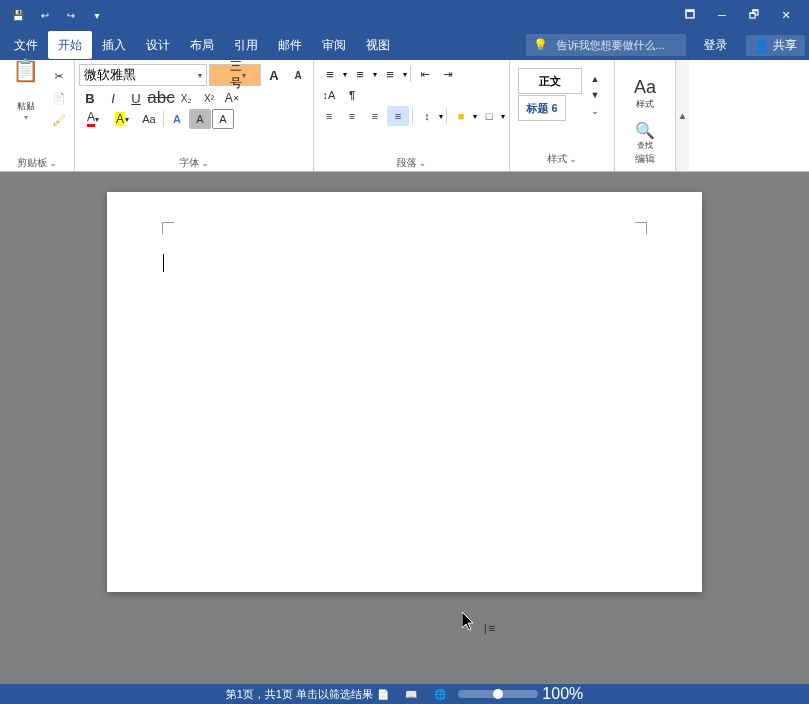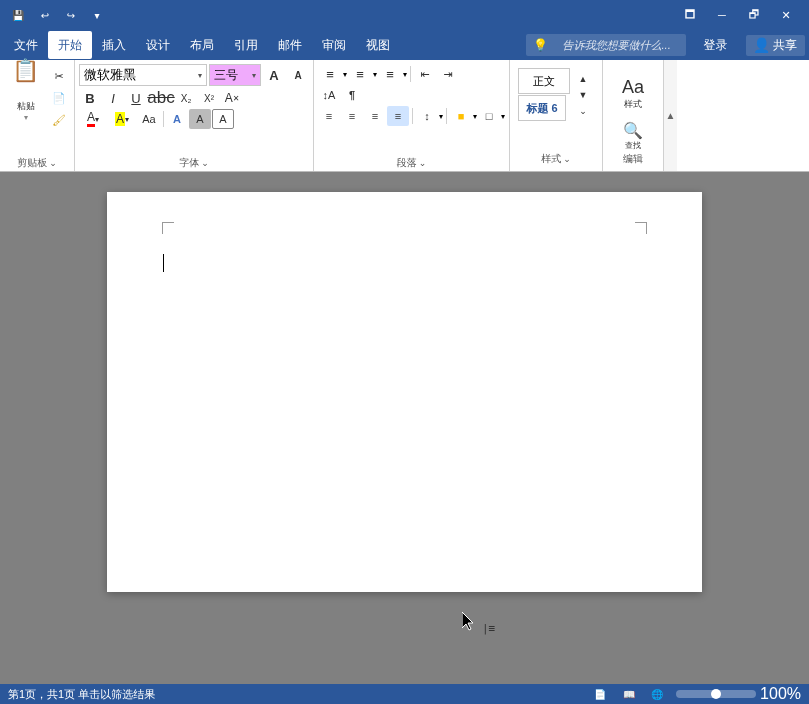--- a/index.html
+++ b/index.html
@@ -68,23 +68,23 @@
       padding: 0 4px;
       display: flex;
       align-items: center;
       justify-content: space-between;
       cursor: pointer;
     }
     .font-size-dropdown {
       width: 50px;
       height: 22px;
       border: 1px solid #c8c8c8;
-      background: #f0abfc;
+      background: #fdba74;
       font-size: 12px;
-      padding: 0 4px;
+      padding: 0 20px;
       display: flex;
       align-items: center;
       justify-content: space-between;
       cursor: pointer;
     }
 
     .section-label-bar {
       font-size: 10px;
       color: #555;
       text-align: center;
@@ -181,21 +181,21 @@
 
     
     .status-bar {
       background: #2b579a;
       height: 20px;
       display: flex;
       align-items: center;
       padding: 0 8px;
       font-size: 11px;
       color: white;
-      justify-content: space-between;
+      justify-content: center;
     }
     .status-right { display: flex; align-items: center; gap: 8px; }
     .view-btn { padding: 1px 4px; cursor: pointer; font-size: 10px; }
 
     
     .ribbon-content {
       display: flex;
       align-items: stretch;
       width: 100%;
       background: white;
@@ -285,21 +285,21 @@
   <div class="menu-item">插入</div>
   <div class="menu-item">设计</div>
   <div class="menu-item">布局</div>
   <div class="menu-item">引用</div>
   <div class="menu-item">邮件</div>
   <div class="menu-item">审阅</div>
   <div class="menu-item">视图</div>
   <div style="flex:1;"></div>
   <div style="display:flex;align-items:center;background:rgba(255,255,255,0.15);border-radius:2px;padding:2px 8px;height:22px;cursor:pointer;min-width:160px;">
     <span style="font-size:12px;color:white;">💡</span>
-    <span style="font-size:11px;color:rgba(255,255,255,0.8);margin-left:14px;font-style:italic;">告诉我您想要做什么...</span>
+    <span style="font-size:11px;color:rgba(255,255,255,0.8);margin-left:8px;">告诉我您想要做什么...</span>
   </div>
   <div style="margin-left:8px;display:flex;align-items:center;gap:8px;">
     <div class="menu-item">登录</div>
     <div style="background:rgba(255,255,255,0.15);border-radius:2px;padding:2px 8px;color:white;font-size:12px;cursor:pointer;display:flex;align-items:center;gap:2px;">
       <span style="font-size:14px;">👤</span>
       <span>共享</span>
     </div>
   </div>
 </div>
 
@@ -400,21 +400,21 @@
     </div>
     <div class="section-label-bar">
       <span>段落</span>
       <span class="expand-icon">⌄</span>
     </div>
   </div>
 
   <div class="style-section" style="min-width:80px;">
     <div style="display:flex;flex-direction:row;gap:2px;align-items:center;margin-top:4px;">
       <div style="display:flex;flex-direction:column;gap:1px;">
-        <div class="style-preview" style="height:26px;width:52px;font-size:11px;">正文</div>
+        <div class="style-preview" style="height:26px;width:64px;font-size:11px;font-weight:bold;">正文</div>
         <div class="style-preview" style="height:26px;width:48px;font-size:11px;color:#2b579a;font-weight:bold;">标题 6</div>
       </div>
       <div style="display:flex;flex-direction:column;justify-content:center;gap:2px;">
         <div class="ribbon-btn-sm" style="font-size:9px;width:14px;height:14px;">▲</div>
         <div class="ribbon-btn-sm" style="font-size:9px;width:14px;height:14px;">▼</div>
         <div class="ribbon-btn-sm" style="font-size:9px;width:14px;height:14px;">⌄</div>
       </div>
     </div>
     <div class="big-btn" style="flex-direction:row;height:auto;width:auto;gap:2px;margin-top:2px;">
     </div>

